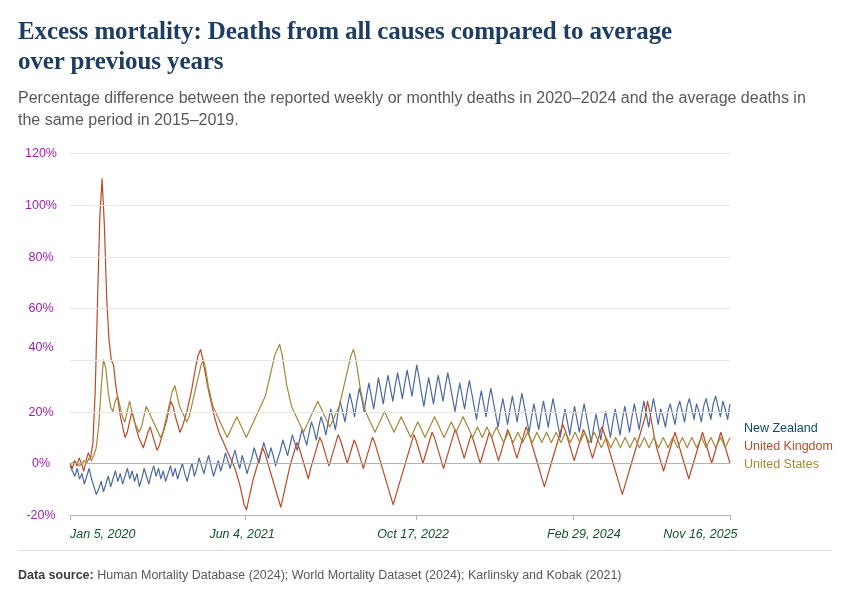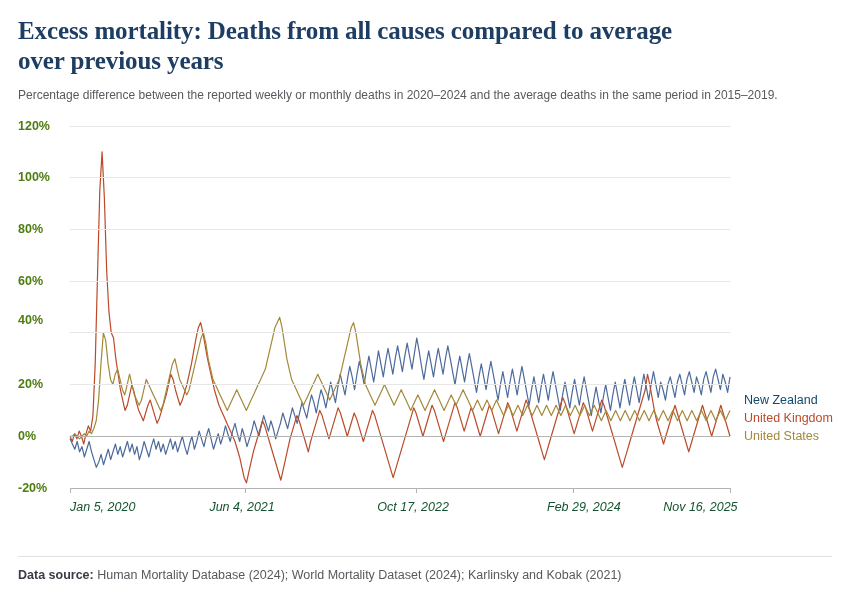--- a/index.html
+++ b/index.html
@@ -29,21 +29,21 @@
     font-family: "Liberation Serif", serif;
     font-size: 25px;
     font-weight: bold;
     line-height: 1.18;
     color: #1d3d63;
     margin: 0;
     max-width: 690px;
     letter-spacing: -0.1px;
   }
   .subtitle {
-    font-size: 12px;
+    font-size: 16px;
     line-height: 1.38;
     color: #58585f;
     margin: 12px 0 4px 0;
     max-width: 810px;
   }
   .owid-logo {
     position: absolute;
     top: 0;
     right: 0;
     width: 64px;
@@ -81,25 +81,24 @@
     height: 1px;
     background: #e7e7e7;
   }
   .gridline.zero {
     background: #b3b3b3;
   }
   .ytick {
     position: absolute;
     left: 0;
     width: 46px;
-    text-align: left;
-    font-size: 12.5px;
-    color: #4d7c0f;
+    text-align: center;
+    font-size: 12.5px;
+    color: #a21caf;
     transform: translateY(-50%);
-    font-weight: bold;
   }
   .xtick {
     position: absolute;
     top: 374px;
     font-size: 12.5px;
     color: #14532d;
     white-space: nowrap;
     font-style: italic;
   }
   .xtick-mark {
@@ -131,21 +130,21 @@
     white-space: nowrap;
   }
 
   
   .footer {
     position: absolute;
     left: 18px;
     right: 18px;
     bottom: 14px;
     border-top: 1px solid #e0e0e0;
-    padding-top: 9px;
+    padding-top: 15px;
     font-size: 12.5px;
     color: #58585f;
     line-height: 1.5;
   }
   .footer b { color: #3b3b45; }
   .footer .row { margin-bottom: 1px; }
 </style>
 </head>
 <body>
 

